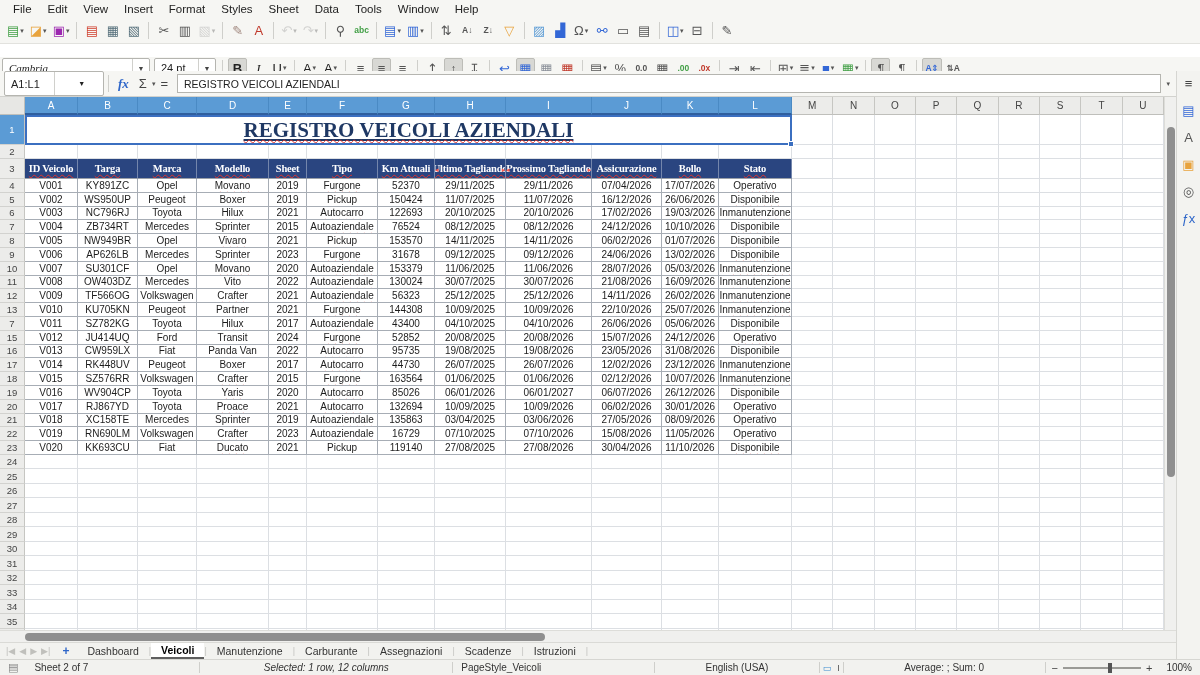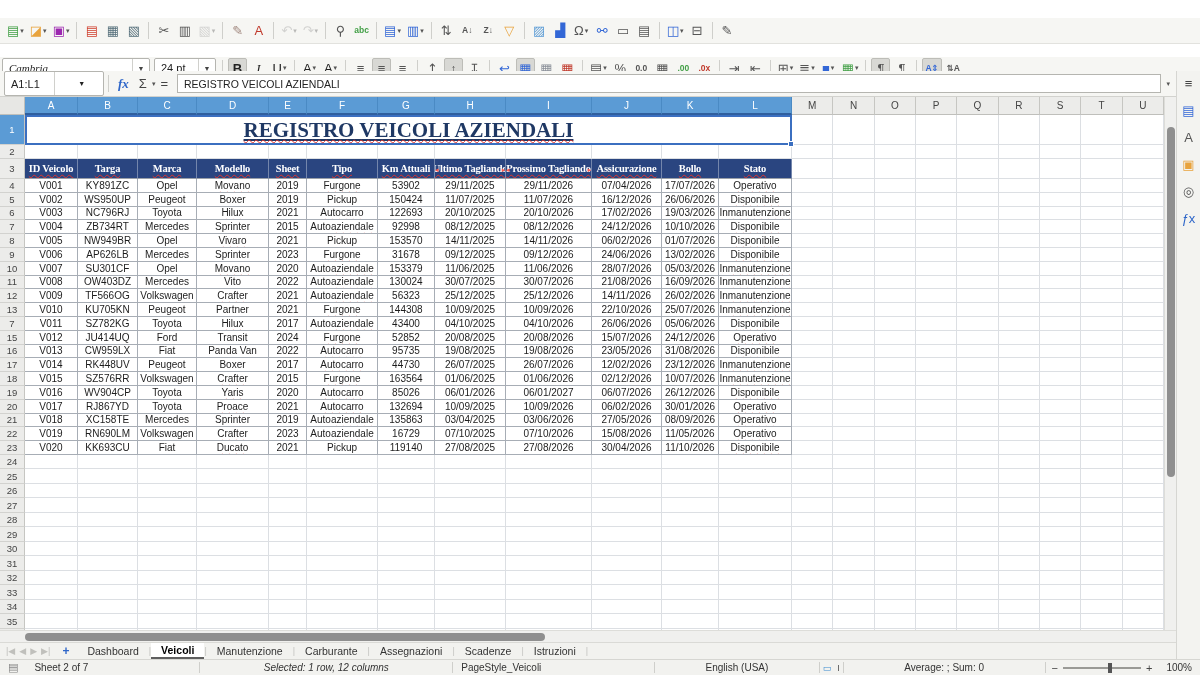--- a/index.html
+++ b/index.html
@@ -111,20 +111,33 @@
   .zoomctl { display:flex; align-items:center; gap:5px; padding:0 6px; }
   .ztrack { position:relative; width:78px; height:2px; background:#9a9a96; display:inline-block; }
   .zthumb { position:absolute; left:58%; top:-4px; width:4px; height:10px; background:#555; }
   .zm,.zp { font-size:11px; color:#444; }
 </style>
 </head>
 <body>
 
 <div id="app">
 
+  <div id="menubar">
+      <span class="mitem">File</span>
+      <span class="mitem">Edit</span>
+      <span class="mitem">View</span>
+      <span class="mitem">Insert</span>
+      <span class="mitem">Format</span>
+      <span class="mitem">Styles</span>
+      <span class="mitem">Sheet</span>
+      <span class="mitem">Data</span>
+      <span class="mitem">Tools</span>
+      <span class="mitem">Window</span>
+      <span class="mitem">Help</span>
+    </div>
 
   <div id="tb1">
       <span class="tbtn">
         <span class="g" style="color:#43a047;">▤</span>
         <i class="dd">▾</i>
       </span>
       <span class="tbtn">
         <span class="g" style="color:#e8a33d;">◪</span>
         <i class="dd">▾</i>
       </span>
@@ -496,21 +509,21 @@
         <div class="dc" style="width:53px;height:13.8px">V001</div>
         <div class="dc" style="width:60px;height:13.8px">KY891ZC</div>
         <div class="dc" style="width:59px;height:13.8px">Opel</div>
         <div class="dc" style="width:72px;height:13.8px">
           <span class="sp">Movano</span>
         </div>
         <div class="dc" style="width:38px;height:13.8px">2019</div>
         <div class="dc" style="width:71px;height:13.8px">
           <span class="sp">Furgone</span>
         </div>
-        <div class="dc" style="width:57px;height:13.8px">53902</div>
+        <div class="dc" style="width:57px;height:13.8px">52370</div>
         <div class="dc" style="width:71px;height:13.8px">29/11/2025</div>
         <div class="dc" style="width:86px;height:13.8px">29/11/2026</div>
         <div class="dc" style="width:70px;height:13.8px">07/04/2026</div>
         <div class="dc" style="width:57px;height:13.8px">17/07/2026</div>
         <div class="dc" style="width:73px;height:13.8px">
           <span class="sp">Operativo</span>
         </div>
         <div class="lc" style="width:41.333333333333336px;height:13.8px"></div>
         <div class="lc" style="width:41.333333333333336px;height:13.8px"></div>
         <div class="lc" style="width:41.333333333333336px;height:13.8px"></div>
@@ -576,21 +589,21 @@
         <div class="lc" style="width:41.333333333333336px;height:13.8px"></div>
       </div>
       <div class="grow" style="height:13.8px">
         <div class="rh">7</div>
         <div class="dc" style="width:53px;height:13.8px">V004</div>
         <div class="dc" style="width:60px;height:13.8px">ZB734RT</div>
         <div class="dc" style="width:59px;height:13.8px">Mercedes</div>
         <div class="dc" style="width:72px;height:13.8px">Sprinter</div>
         <div class="dc" style="width:38px;height:13.8px">2015</div>
         <div class="dc" style="width:71px;height:13.8px">Auto <span class="sp">aziendale</span></div>
-        <div class="dc" style="width:57px;height:13.8px">92998</div>
+        <div class="dc" style="width:57px;height:13.8px">76524</div>
         <div class="dc" style="width:71px;height:13.8px">08/12/2025</div>
         <div class="dc" style="width:86px;height:13.8px">08/12/2026</div>
         <div class="dc" style="width:70px;height:13.8px">24/12/2026</div>
         <div class="dc" style="width:57px;height:13.8px">10/10/2026</div>
         <div class="dc" style="width:73px;height:13.8px">
           <span class="sp">Disponibile</span>
         </div>
         <div class="lc" style="width:41.333333333333336px;height:13.8px"></div>
         <div class="lc" style="width:41.333333333333336px;height:13.8px"></div>
         <div class="lc" style="width:41.333333333333336px;height:13.8px"></div>

